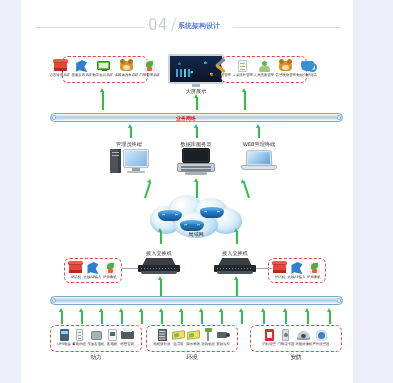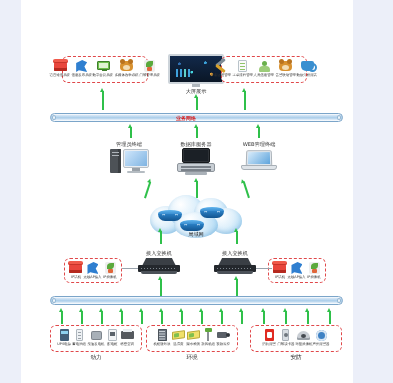--- a/index.html
+++ b/index.html
@@ -192,20 +192,27 @@
               background:repeating-linear-gradient(90deg,#7d858d 0 1.5px,transparent 1.5px 3px);}
   .sw .sh{position:absolute;left:3px;top:13px;width:36px;height:3px;background:#4b5158;border-radius:0 0 2px 2px;}
 </style>
 </head>
 <body>
 
 <div id="page">
   <div class="page-bg"></div>
   <div class="slide"></div>
 
+  <div class="header">
+    <div class="hline l"></div>
+    <div class="hline r"></div>
+    <div class="hnum">04</div>
+    <div class="hslash">/</div>
+    <div class="htitle">系统架构设计</div>
+  </div>
 
   <div class="grp" style="left:62px;top:56px;width:86px;height:27px;padding:2px 2px 0;">
     <div class="cell">
       <div class="ico">
         <div class="i phone">
             <div class="hs"></div>
           </div>
         </div>
       <div class="cap">语音通信系统</div>
     </div>

